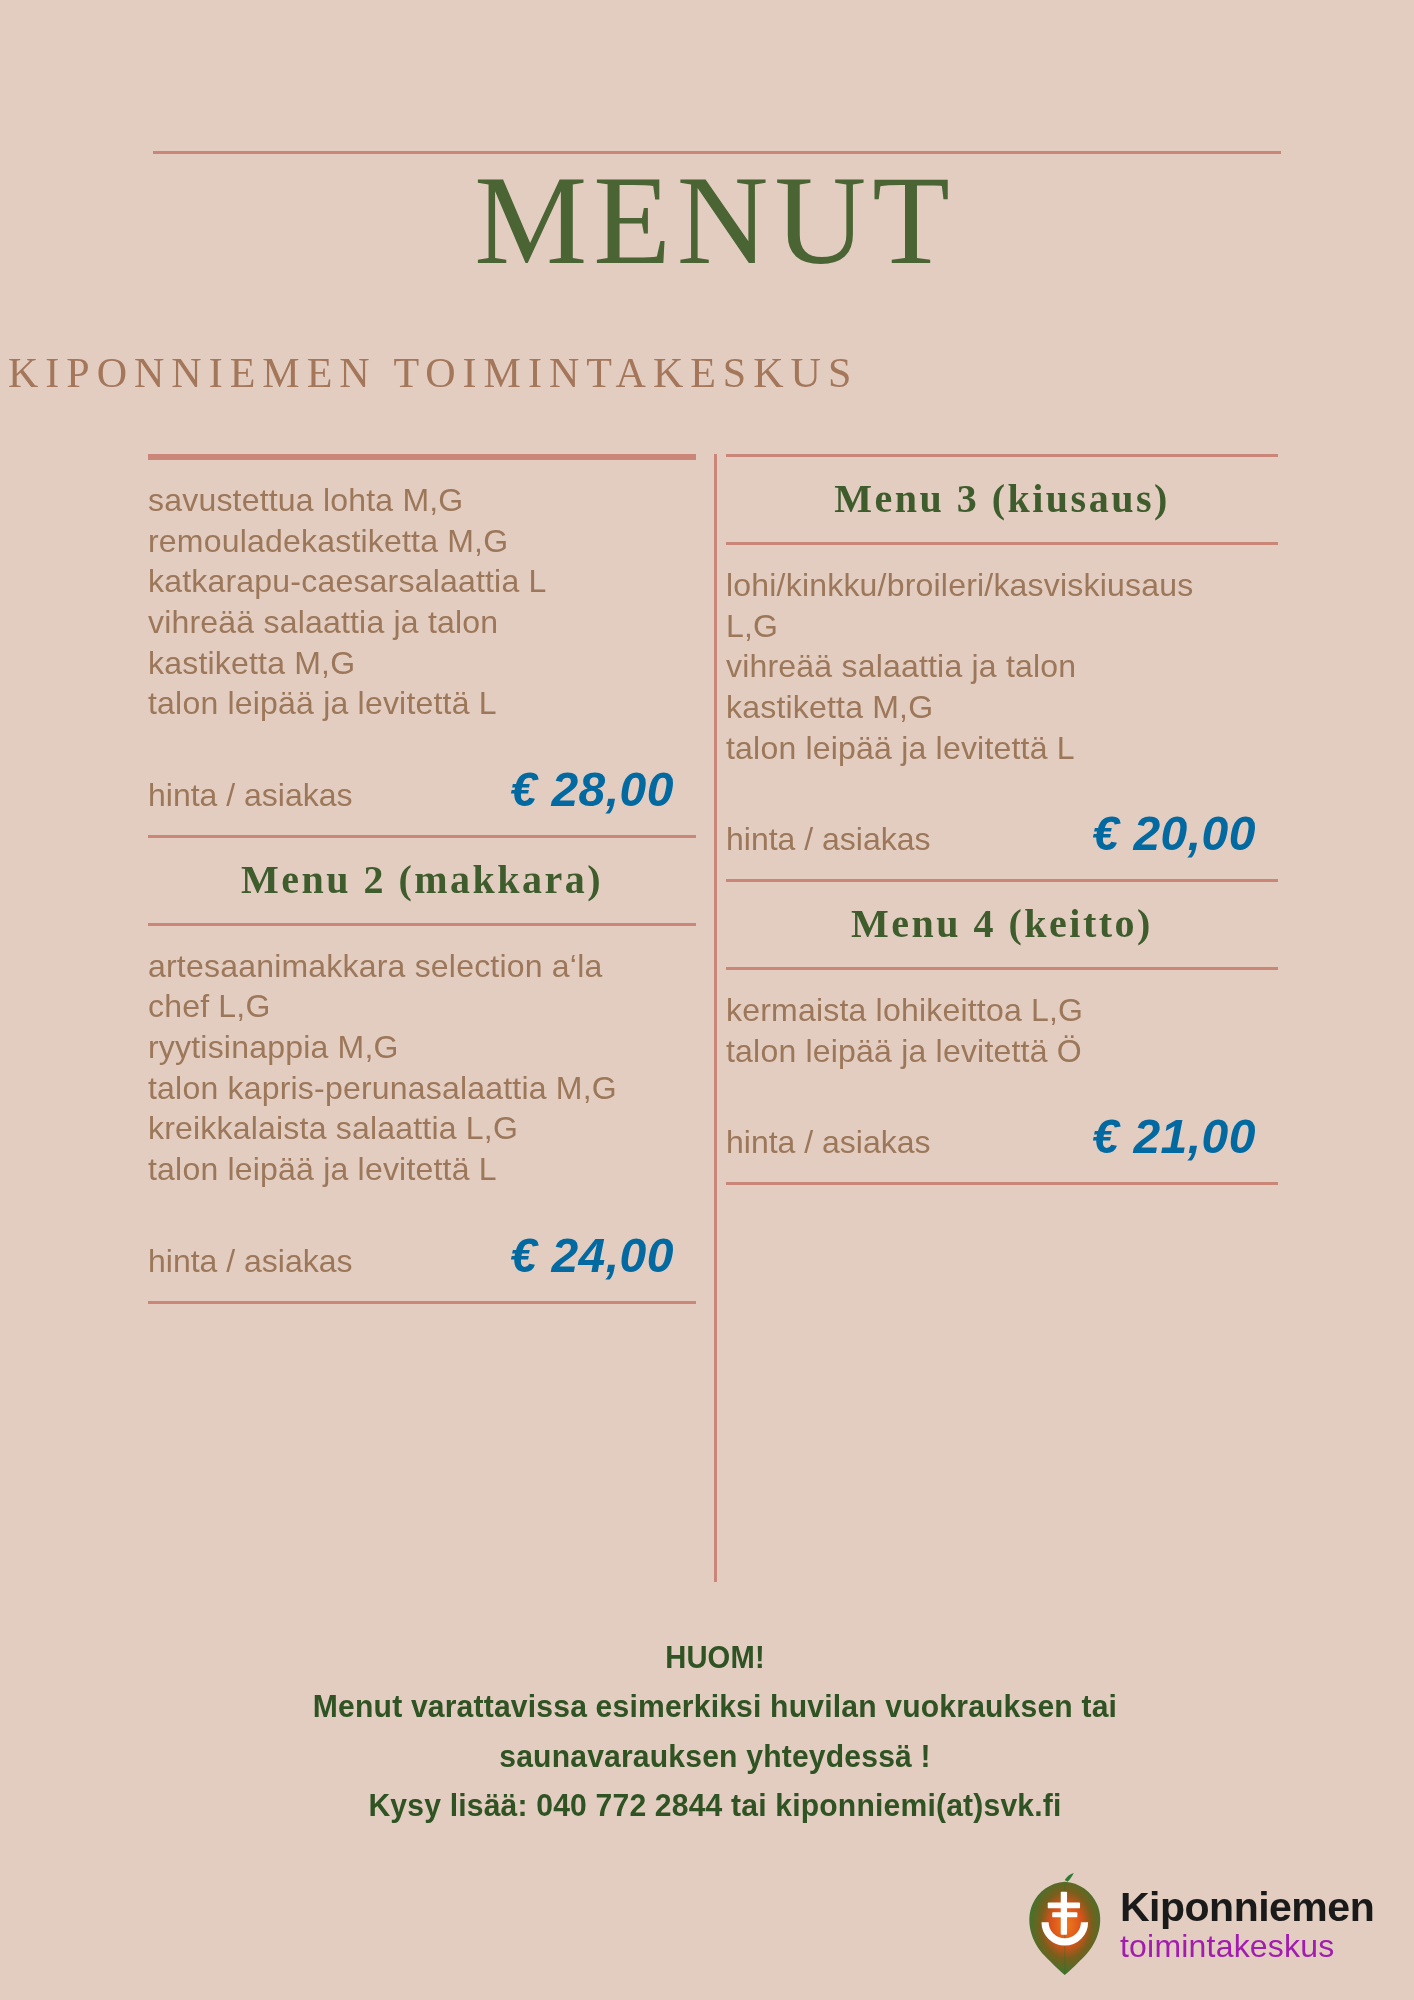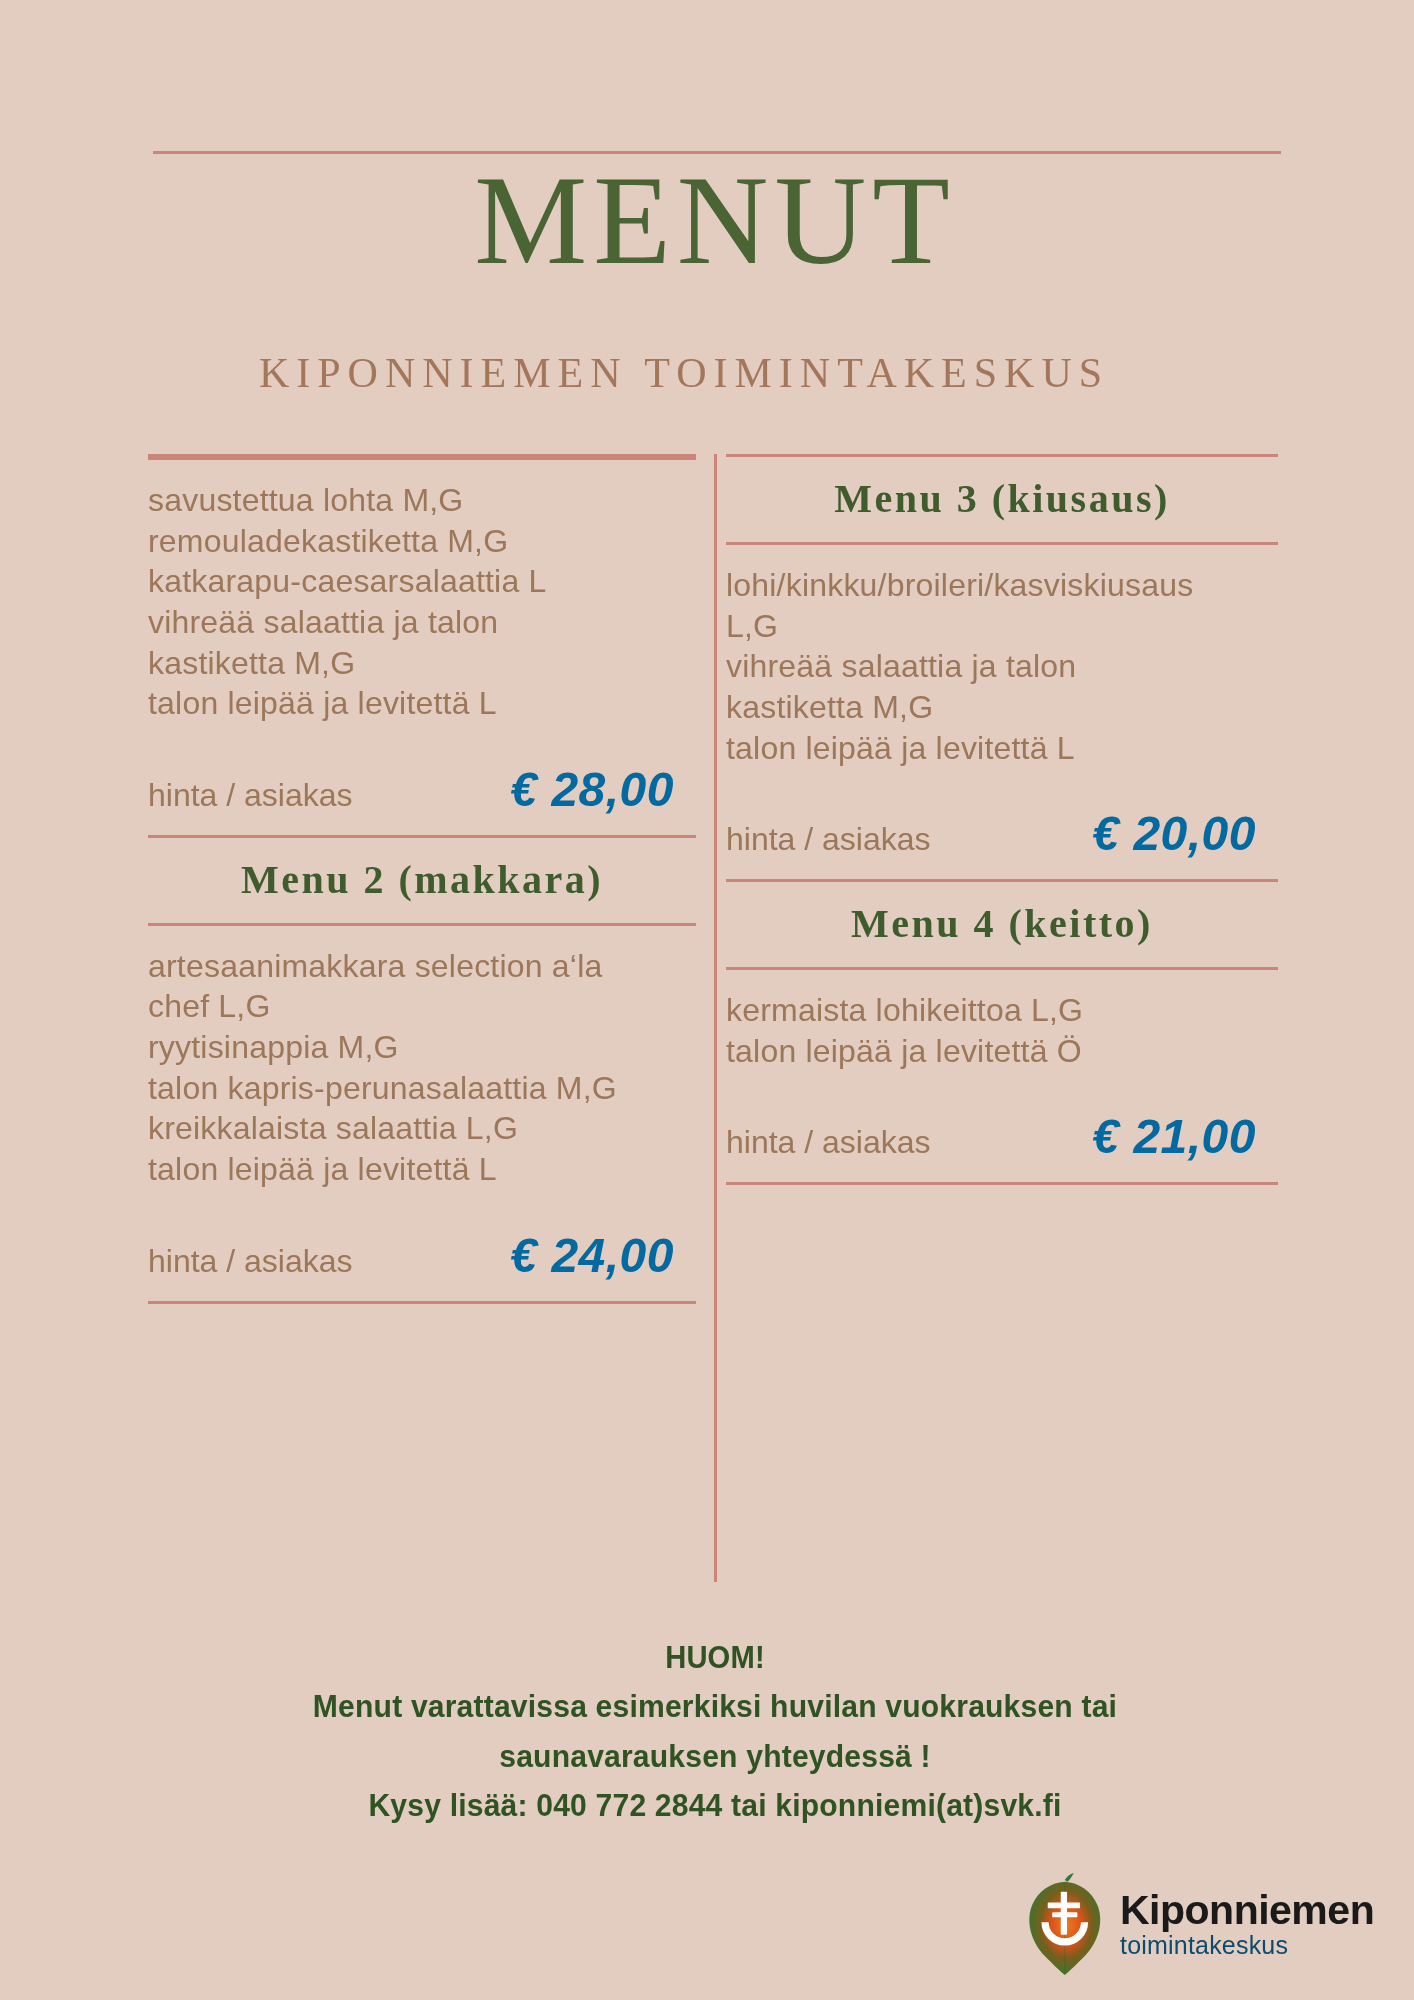--- a/index.html
+++ b/index.html
@@ -44,21 +44,21 @@
     font-size: 127px;
     line-height: 1.05;
     letter-spacing: 6px;
     color: #4a6433;
     font-weight: 400;
   }
   .subtitle {
     position: absolute;
     left: 0; top: 335px;
     width: 1352px;
-    text-align: center;
+    text-align: left;
     font-family: "Liberation Serif", serif;
     font-size: 42px;
     letter-spacing: 7px;
     color: #a4765a;
     font-weight: 400;
   }
 
   
   .col {
     position: absolute;
@@ -153,22 +153,22 @@
   }
   .logo-mark { width: 90px; height: 104px; flex: none; }
   .logo-text { line-height: 1.0; }
   .logo-text .l-top {
     font-size: 41px;
     font-weight: bold;
     color: #1a1a1a;
     letter-spacing: -0.5px;
   }
   .logo-text .l-bot {
-    font-size: 25px;
-    color: #0c4a6e;
+    font-size: 32px;
+    color: #a21caf;
     letter-spacing: 0.2px;
     padding-top: 2px;
   }
 </style>
 </head>
 <body>
 
 <div class="poster">
 
   <div class="header-rule"></div>

